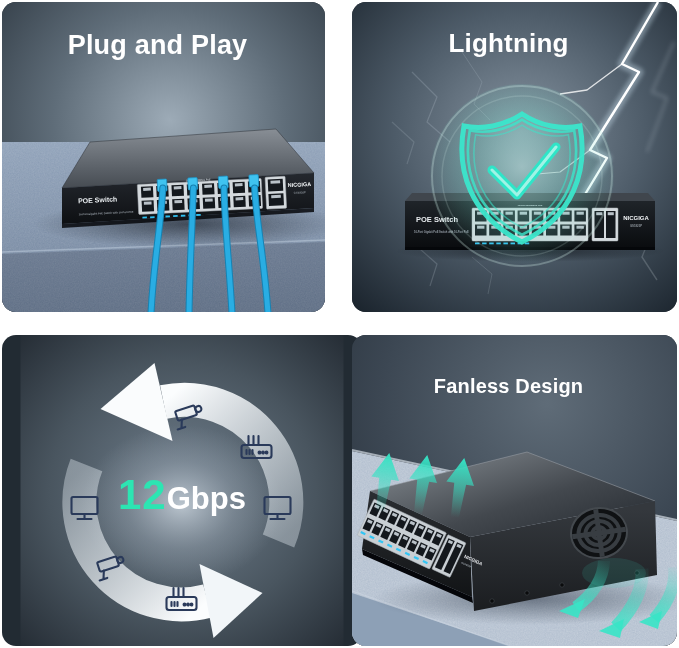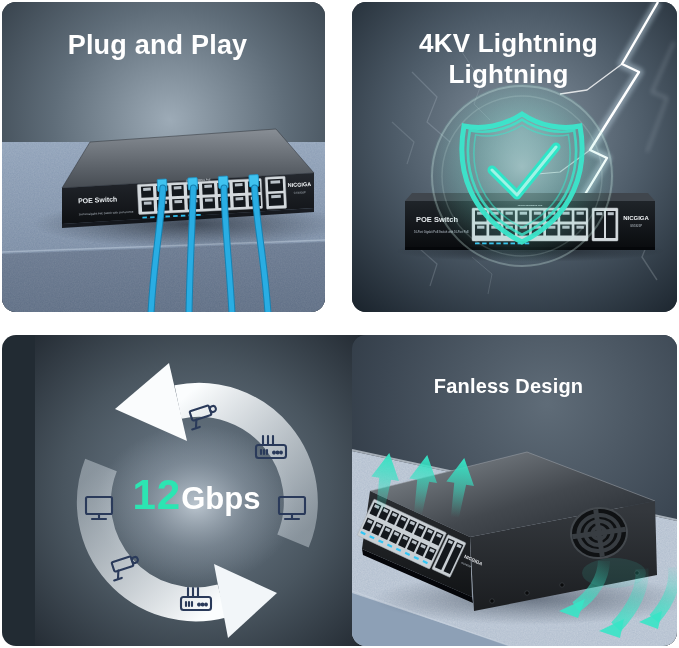--- a/index.html
+++ b/index.html
@@ -1,21 +1,21 @@
 <!DOCTYPE html>
 <html><head>
 <meta charset="utf-8">
 <style>
   html,body{margin:0;padding:0;background:#ffffff;}
   body{width:679px;height:648px;overflow:hidden;font-family:"Liberation Sans",sans-serif;}
   .stage{position:relative;width:679px;height:648px;background:#ffffff;}
   .panel{position:absolute;border-radius:14px;overflow:hidden;background:#222b33;}
   #panel-tl{left:2px;top:2px;width:323px;height:310px;}
   #panel-tr{left:352px;top:2px;width:325px;height:310px;}
-  #panel-bl{left:2px;top:335px;width:360px;height:311px;padding-left:29px;}
+  #panel-bl{left:2px;top:335px;width:360px;height:311px;}
   #panel-br{left:352px;top:335px;width:325px;height:311px;}
   .panel svg{position:absolute;left:0;top:0;width:100%;height:100%;display:block;}
   svg text{font-family:"Liberation Sans",sans-serif;font-weight:700;}
   .title{position:absolute;left:0;right:12px;text-align:center;color:#ffffff;font-weight:700;letter-spacing:.2px;z-index:3;}
   #panel-tl .title{top:28px;font-size:27px;}
   #panel-tr .title{top:26px;font-size:26px;line-height:31px;}
   #panel-br .title{top:40px;font-size:20px;}
   .cap-text{position:absolute;left:0;right:0;top:138px;text-align:center;font-weight:700;z-index:3;}
   .cap-line1{line-height:44px;}
   .cap-line1 .v{font-size:42px;color:#2CE5B2;letter-spacing:1px;}
@@ -300,21 +300,20 @@
           <path d="M170,112 C152,124 130,128 112,124 C104,168 118,214 170,240 C222,214 236,168 228,124 C210,128 188,124 170,112 Z" stroke-width="3" opacity="0.8" transform="translate(17,16.8) scale(0.9)"></path>
           <path d="M170,112 C152,124 130,128 112,124 C104,168 118,214 170,240 C222,214 236,168 228,124 C210,128 188,124 170,112 Z" stroke-width="2" opacity="0.55" transform="translate(34,33.6) scale(0.8)"></path>
         </g>
         <g fill="none" stroke-linecap="round" stroke-linejoin="round">
           <path d="M140,168 L165,193 L204,145" stroke="#2fe5c8" stroke-width="9"></path>
           <path d="M140,168 L165,193 L204,145" stroke="rgba(255,255,255,0.55)" stroke-width="3"></path>
         </g>
       </g>
     </svg>
     <div class="title">
-      <span style="display:block">4KV Lightning</span>
       <span style="display:block">Lightning</span>
     </div>
   </div>
 
   <div class="panel" id="panel-bl">
     <svg viewBox="0 0 323 311">
       <defs>
         <radialGradient id="p3bg" cx="50%" cy="50%" r="75%">
           <stop offset="0%" stop-color="#71808e"></stop>
             <stop offset="55%" stop-color="#49555f"></stop>

